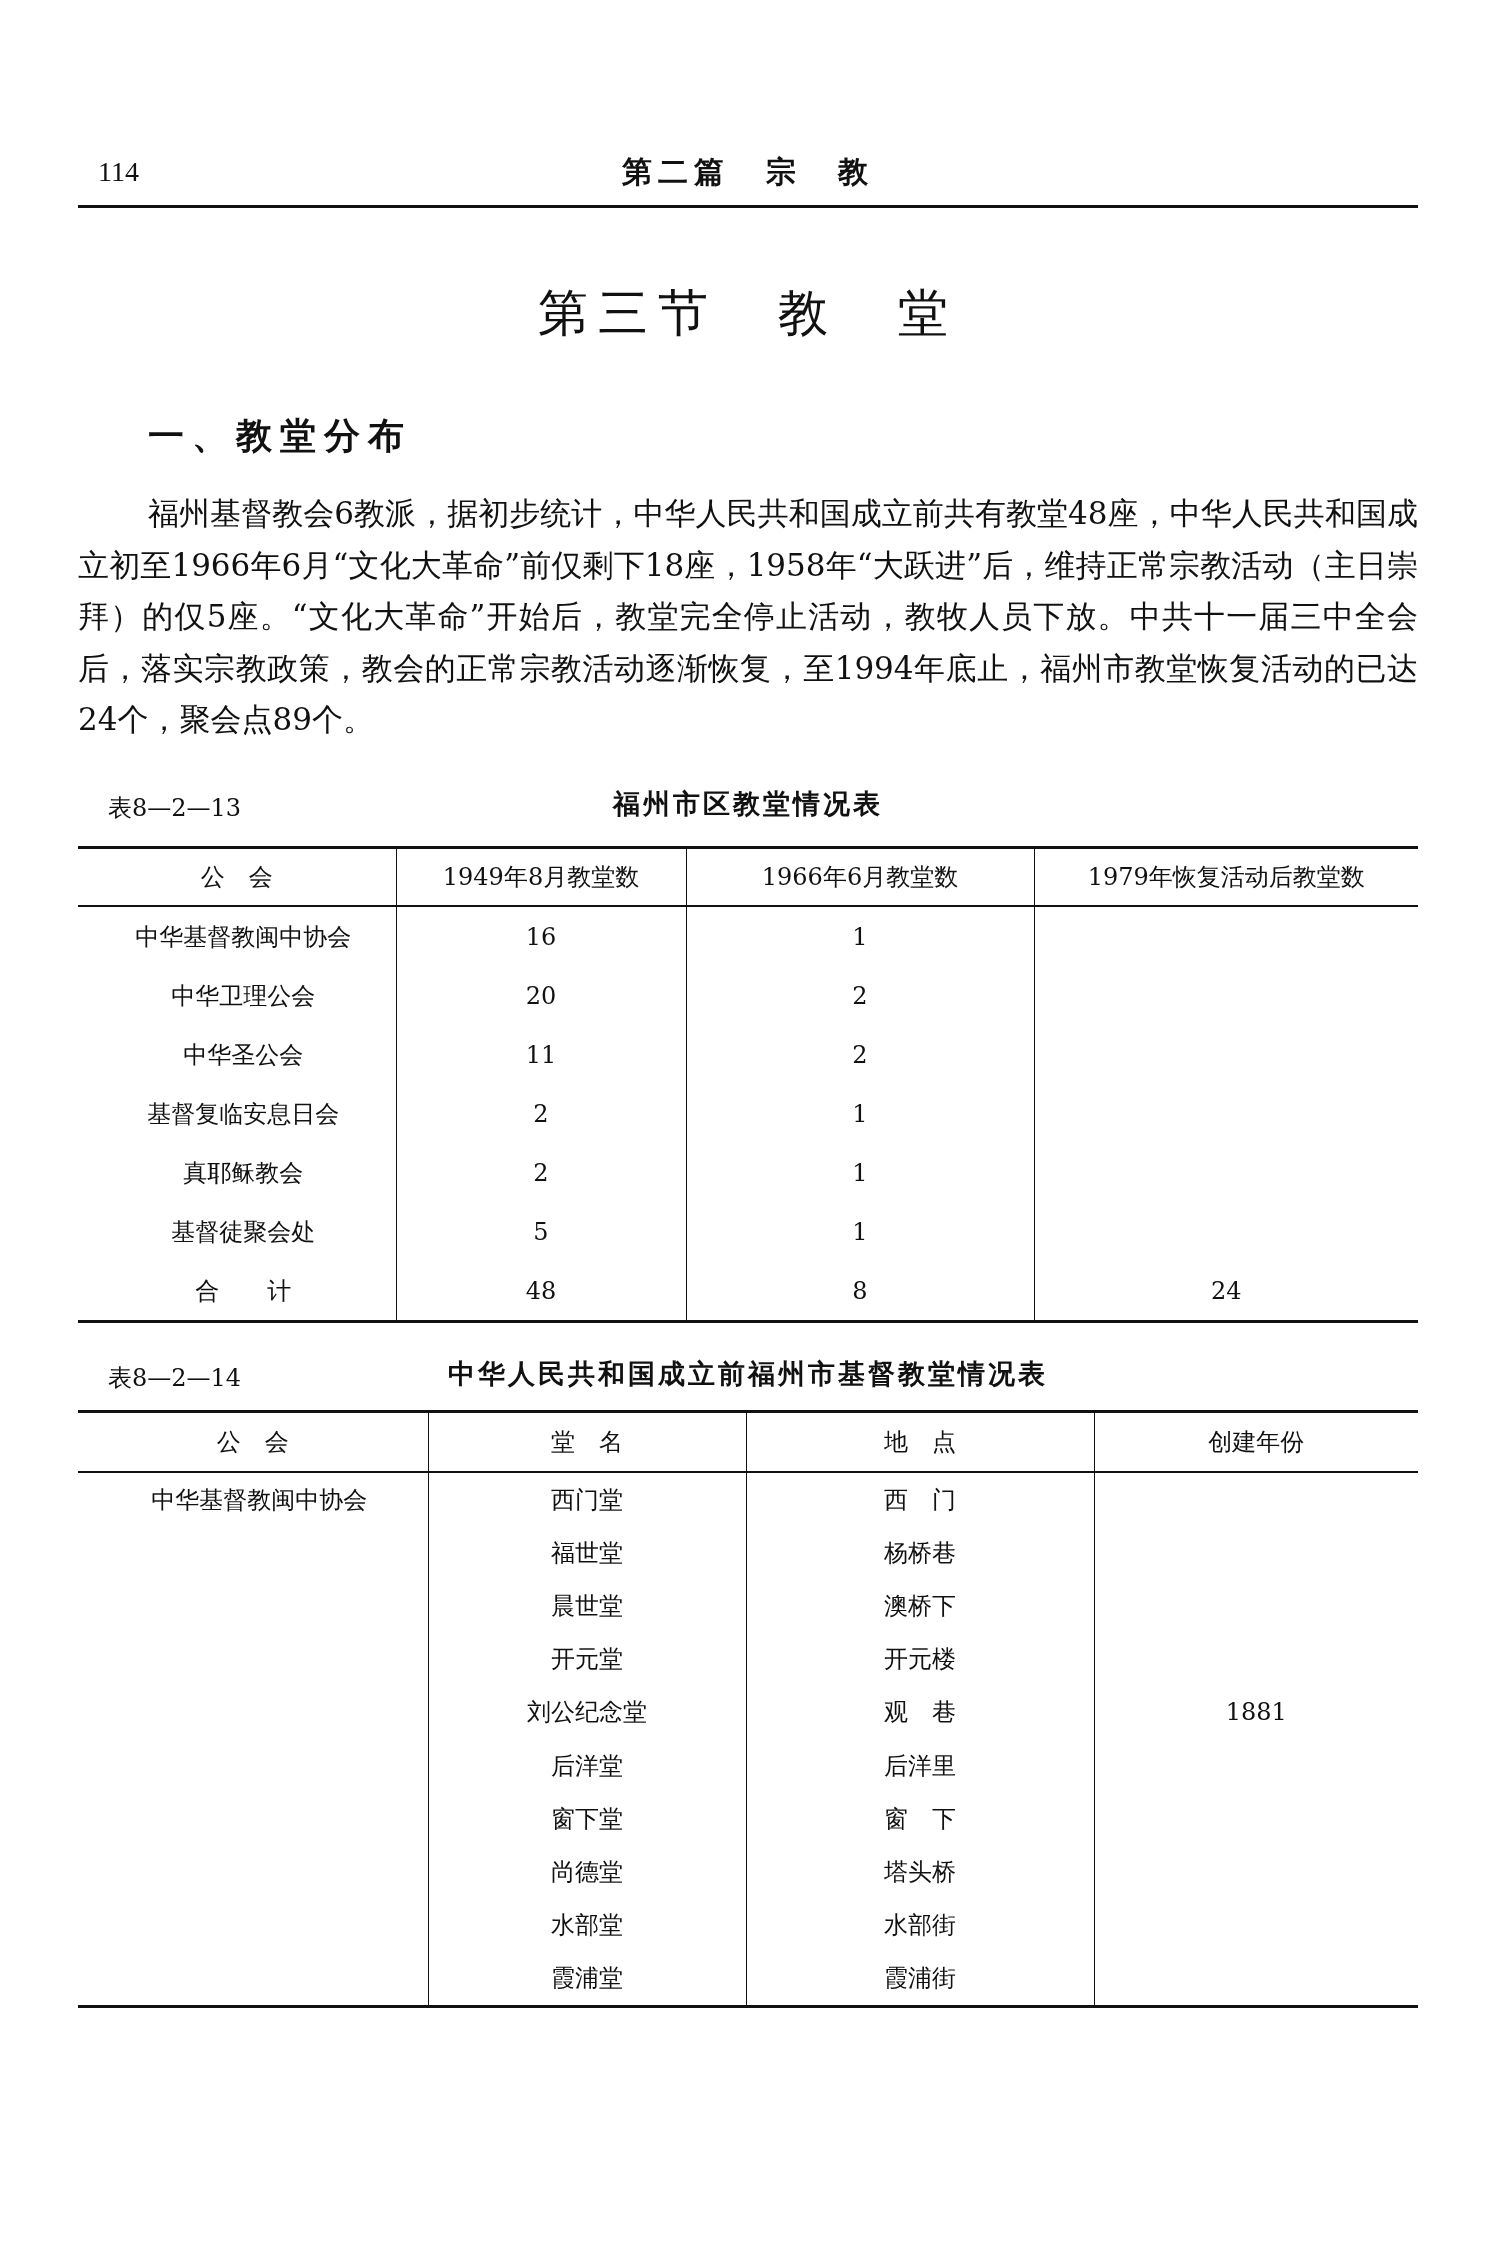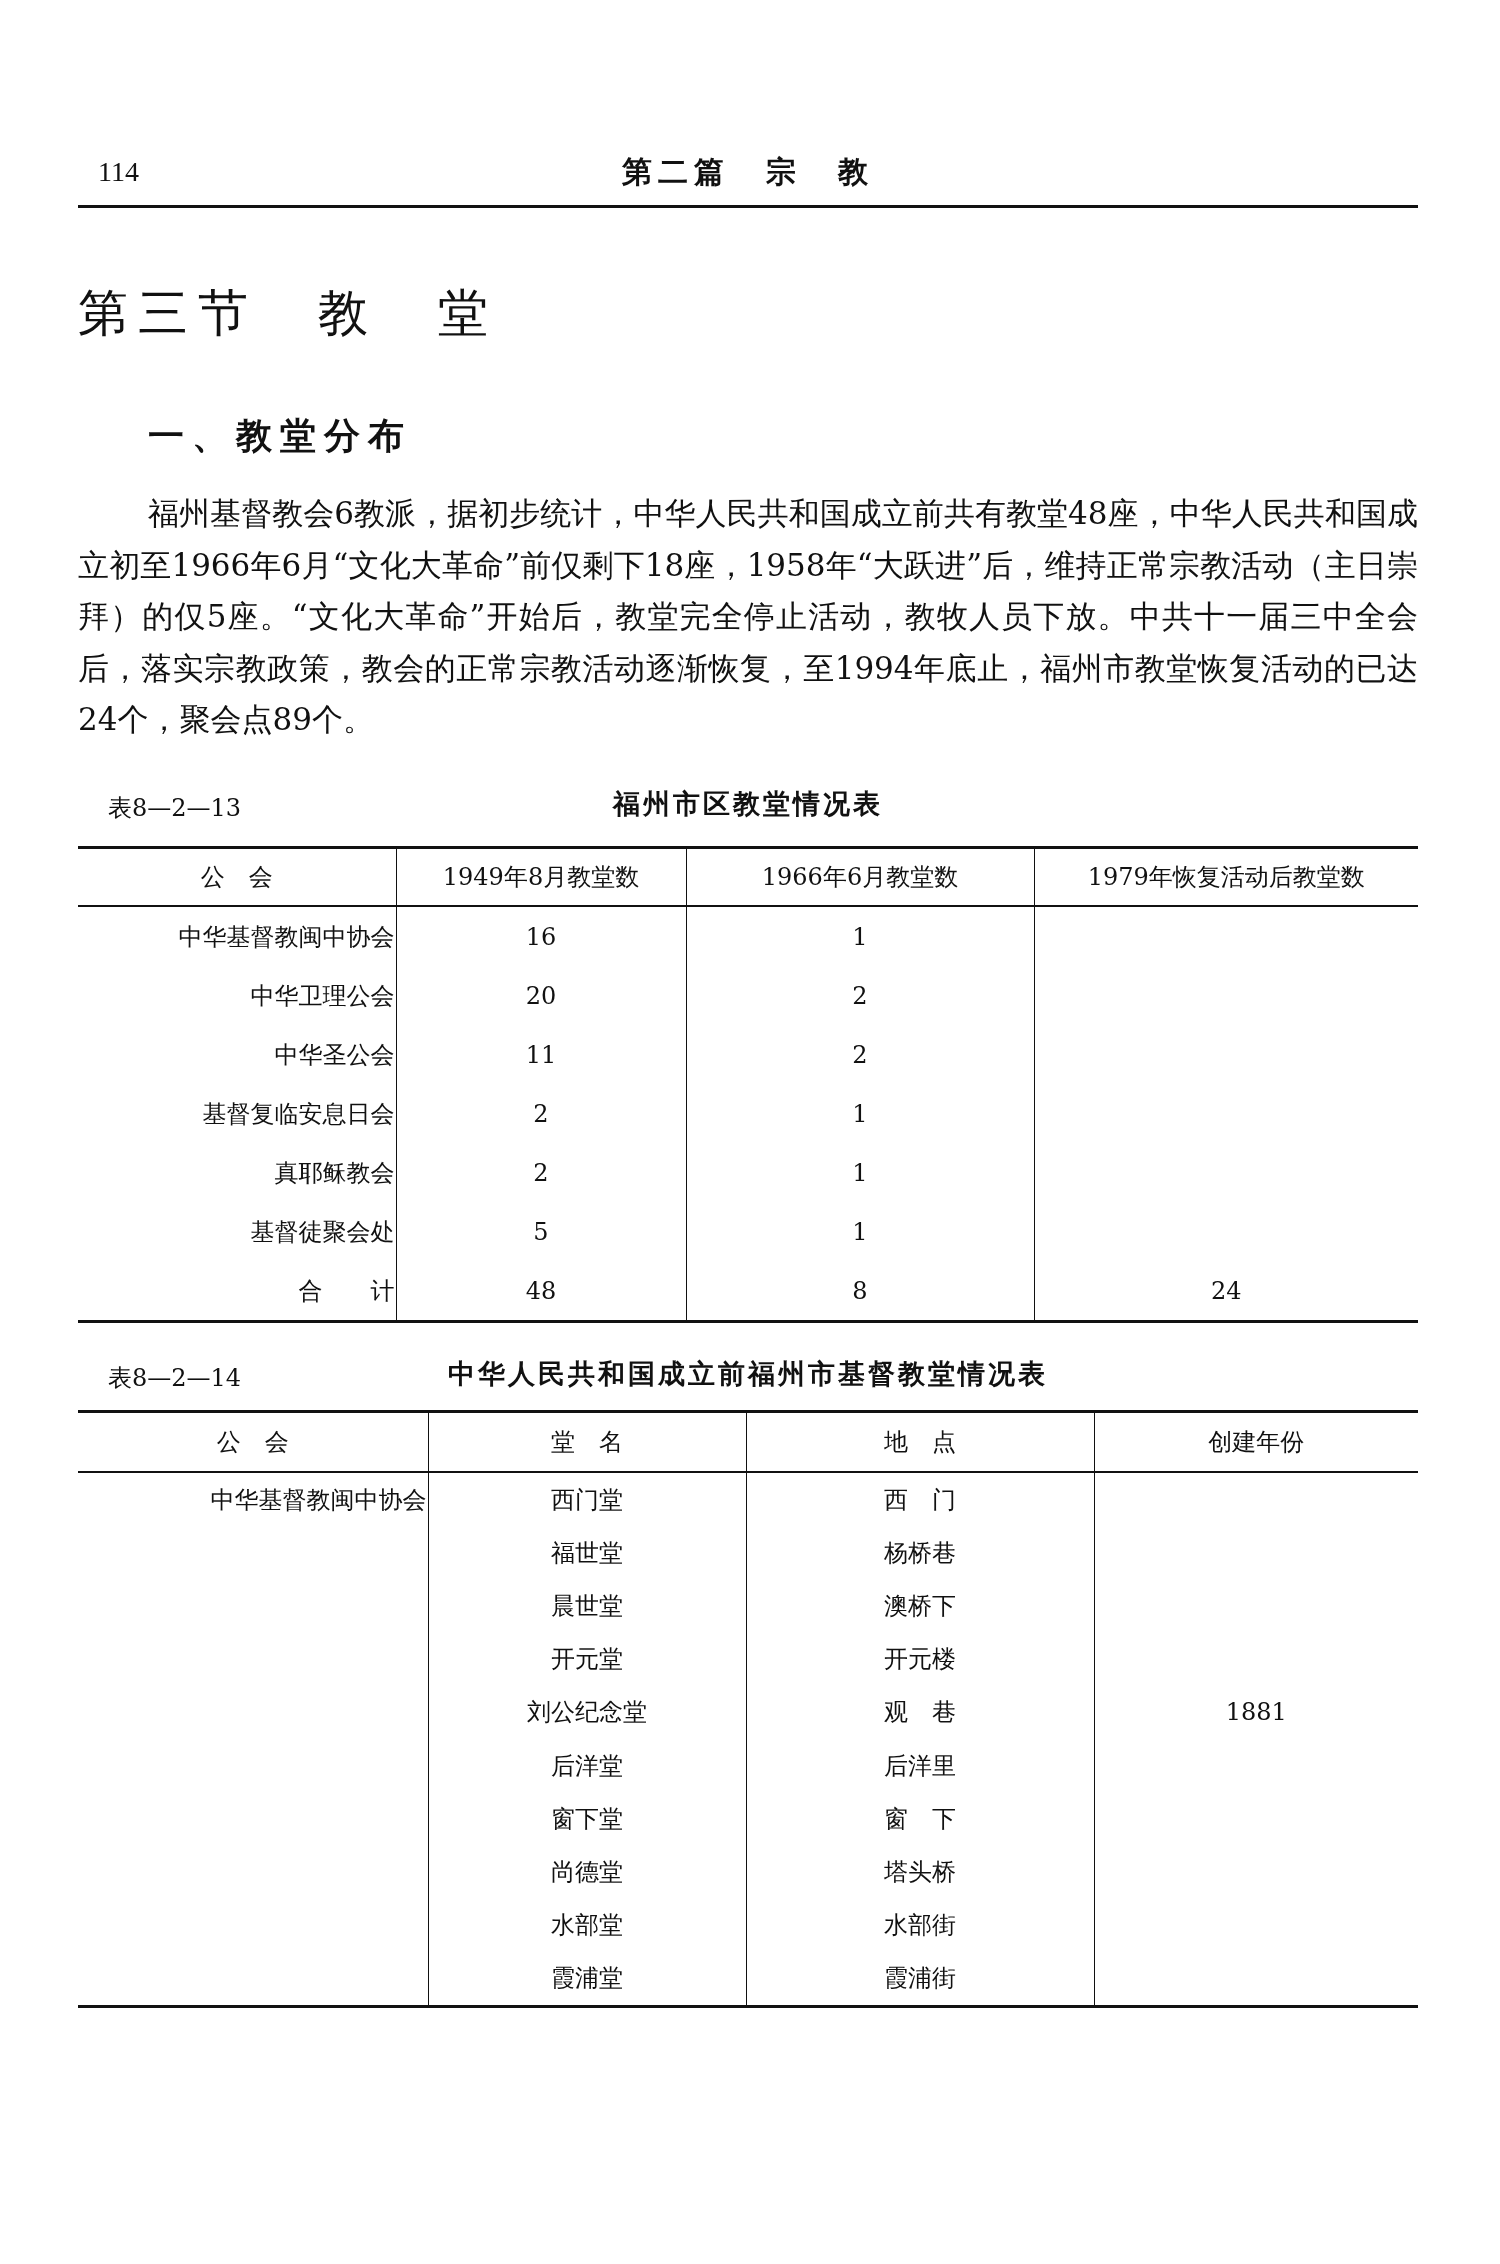--- a/index.html
+++ b/index.html
@@ -9,36 +9,36 @@
     font-family: "DejaVu Serif", "Liberation Serif", serif;
   }
   .page { position: absolute; left: 78px; top: 0; width: 1340px; }
 
   
   .run-head { position: absolute; top: 150px; left: 0; width: 1340px; height: 50px; }
   .page-no { position: absolute; left: 20px; top: 6px; font-size: 28px; font-family: "Liberation Serif", serif; }
   .part-title { position: absolute; left: 0; right: 0; top: 2px; text-align: center; font-size: 30px; font-weight: bold; letter-spacing: 6px; }
   .head-rule { position: absolute; top: 205px; left: 0; width: 1340px; height: 3px; background: #111; }
 
-  .section-title { position: absolute; top: 280px; left: 0; width: 1340px; text-align: left; font-size: 50px; letter-spacing: 10px; }
+  .section-title { position: absolute; top: 280px; left: 0; width: 1340px; text-align: center; font-size: 50px; letter-spacing: 10px; }
   .sub-title { position: absolute; top: 412px; left: 70px; font-size: 36px; font-weight: bold; letter-spacing: 8px; font-family: "DejaVu Serif", serif; }
 
   .para { position: absolute; top: 488px; left: 0; width: 1340px; font-size: 31px; line-height: 51.5px; text-align: justify; text-indent: 70px; }
 
   
   .tbl-caption { position: absolute; left: 0; width: 1340px; height: 40px; }
   .tbl-no { position: absolute; left: 30px; top: 8px; font-size: 24px; }
   .tbl-title { position: absolute; left: 0; right: 0; top: 2px; text-align: center; font-size: 27px; font-weight: bold; letter-spacing: 3px; font-family: "DejaVu Sans", sans-serif; }
 
   table.grid { position: absolute; left: 0; width: 1340px; border-collapse: collapse; font-size: 24px; }
   table.grid th { font-weight: normal; height: 54px; border-left: 1.5px solid #111; border-right: 1.5px solid #111; border-bottom: 2px solid #111; border-top: 3px solid #111; }
   table.grid th:first-child { border-left: none; }
   table.grid th:last-child { border-right: none; }
   table.grid td { height: 57px; border-left: 1.5px solid #111; border-right: 1.5px solid #111; text-align: center; }
-  table.grid td:first-child { border-left: none; text-align: right; padding-left: 14px; }
+  table.grid td:first-child { border-left: none; text-align: center; padding-left: 14px; }
   table.grid td:last-child { border-right: none; }
   table.grid tr:last-child td { border-bottom: 3px solid #111; }
 
   #t1 { top: 846px; }
   #t1 col.c1 { width: 318px; } #t1 col.c2 { width: 290px; } #t1 col.c3 { width: 348px; } #t1 col.c4 { width: 384px; }
 
   #t2 { top: 1410px; }
   #t2 col.c1 { width: 350px; } #t2 col.c2 { width: 318px; } #t2 col.c3 { width: 348px; } #t2 col.c4 { width: 324px; }
   #t2 td { height: 51.2px; }
   #t2 th { height: 56px; }

